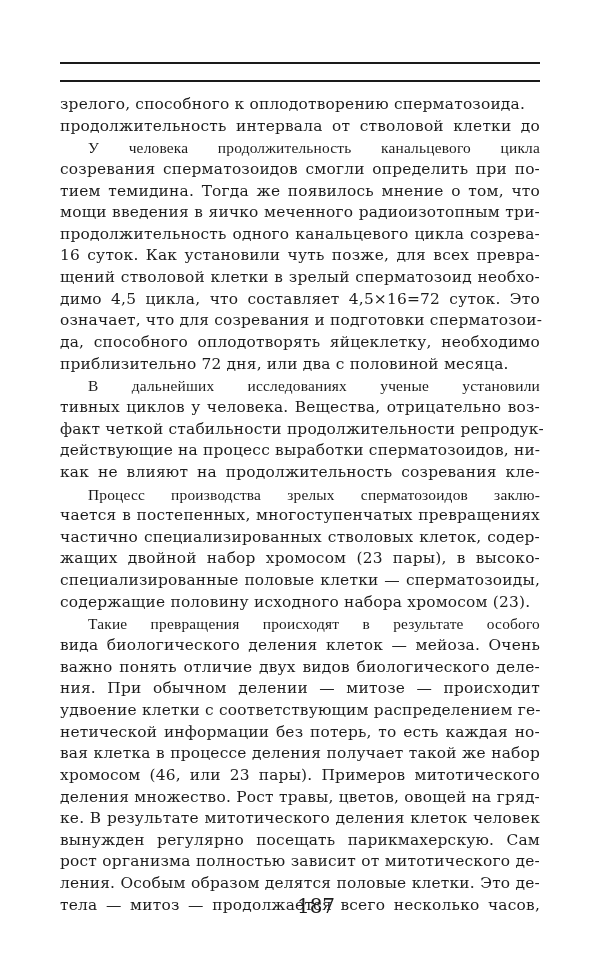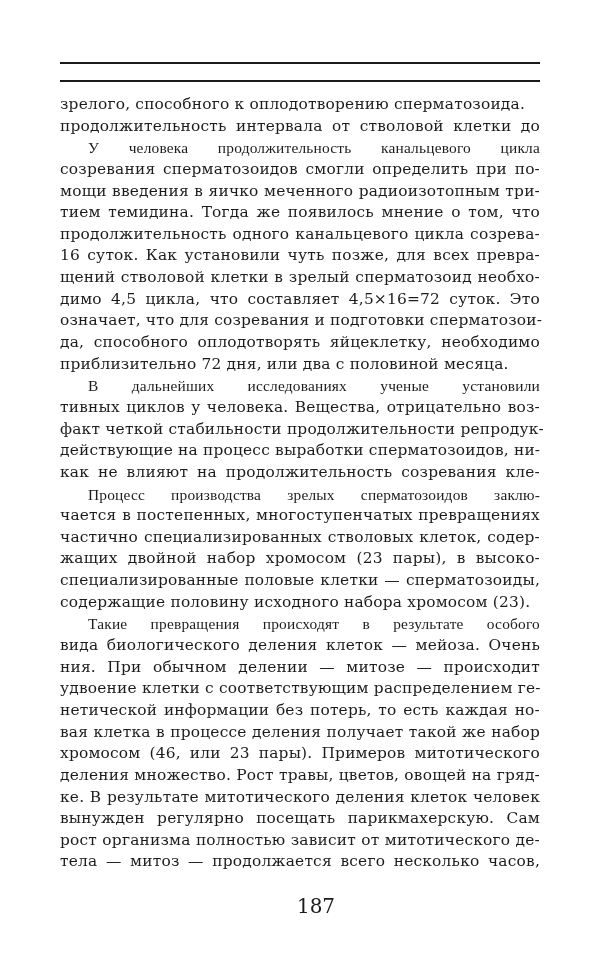--- a/index.html
+++ b/index.html
@@ -32,22 +32,22 @@
   <div class="text">
 
     <div>
       <span class="ln last">зрелого, способного к оплодотворению сперматозоида.</span>
       <span class="ln">продолжительность интервала от стволовой клетки до</span>
     </div>
 
     <div>
       <span class="ln indent">У человека продолжительность канальцевого цикла</span>
       <span class="ln">созревания сперматозоидов смогли определить при по-</span>
+      <span class="ln">тием темидина. Тогда же появилось мнение о том, что</span>
       <span class="ln">мощи введения в яичко меченного радиоизотопным три-</span>
-      <span class="ln">тием темидина. Тогда же появилось мнение о том, что</span>
       <span class="ln">продолжительность одного канальцевого цикла созрева-</span>
       <span class="ln">16 суток. Как установили чуть позже, для всех превра-</span>
       <span class="ln">щений стволовой клетки в зрелый сперматозоид необхо-</span>
       <span class="ln">димо 4,5 цикла, что составляет 4,5×16=72 суток. Это</span>
       <span class="ln">означает, что для созревания и подготовки сперматозои-</span>
       <span class="ln">да, способного оплодотворять яйцеклетку, необходимо</span>
       <span class="ln last">приблизительно 72 дня, или два с половиной месяца.</span>
     </div>
 
     <div>
@@ -63,28 +63,30 @@
       <span class="ln">чается в постепенных, многоступенчатых превращениях</span>
       <span class="ln">частично специализированных стволовых клеток, содер-</span>
       <span class="ln">жащих двойной набор хромосом (23 пары), в высоко-</span>
       <span class="ln">специализированные половые клетки — сперматозоиды,</span>
       <span class="ln last">содержащие половину исходного набора хромосом (23).</span>
     </div>
 
     <div>
       <span class="ln indent">Такие превращения происходят в результате особого</span>
       <span class="ln">вида биологического деления клеток — мейоза. Очень</span>
+      <span class="ln">важно понять отличие двух видов биологического деле-</span>
       <span class="ln">ния. При обычном делении — митозе — происходит</span>
       <span class="ln">удвоение клетки с соответствующим распределением ге-</span>
       <span class="ln">нетической информации без потерь, то есть каждая но-</span>
       <span class="ln">вая клетка в процессе деления получает такой же набор</span>
       <span class="ln">хромосом (46, или 23 пары). Примеров митотического</span>
       <span class="ln">деления множество. Рост травы, цветов, овощей на гряд-</span>
       <span class="ln">ке. В результате митотического деления клеток человек</span>
       <span class="ln">вынужден регулярно посещать парикмахерскую. Сам</span>
       <span class="ln">рост организма полностью зависит от митотического де-</span>
+      <span class="ln">ления. Особым образом делятся половые клетки. Это де-</span>
       <span class="ln">тела — митоз — продолжается всего несколько часов,</span>
 
     </div>
   </div>
 
   <div class="pnum">187</div>
 </div>
 
 </body></html>

